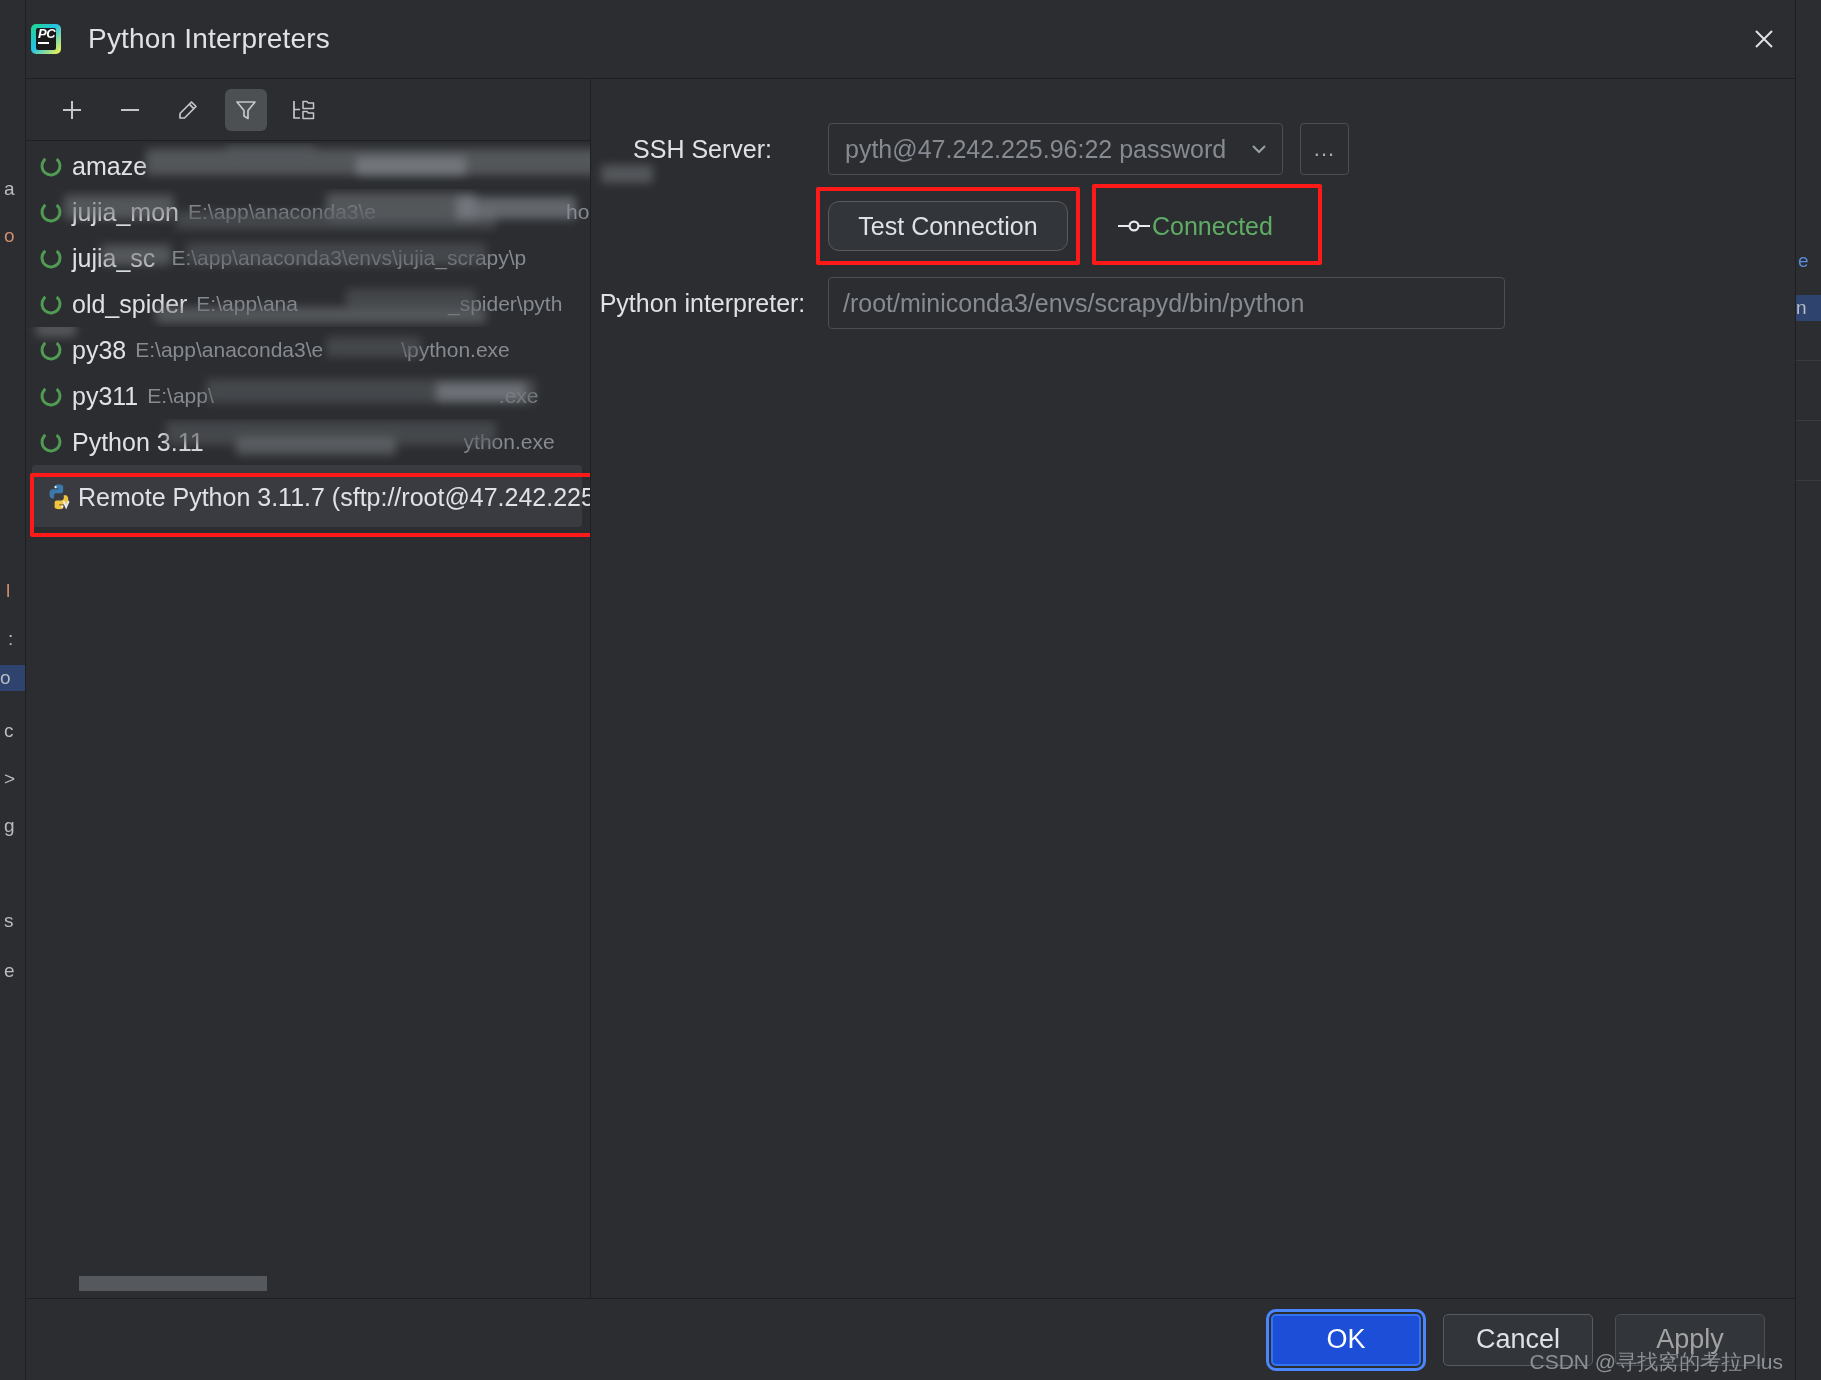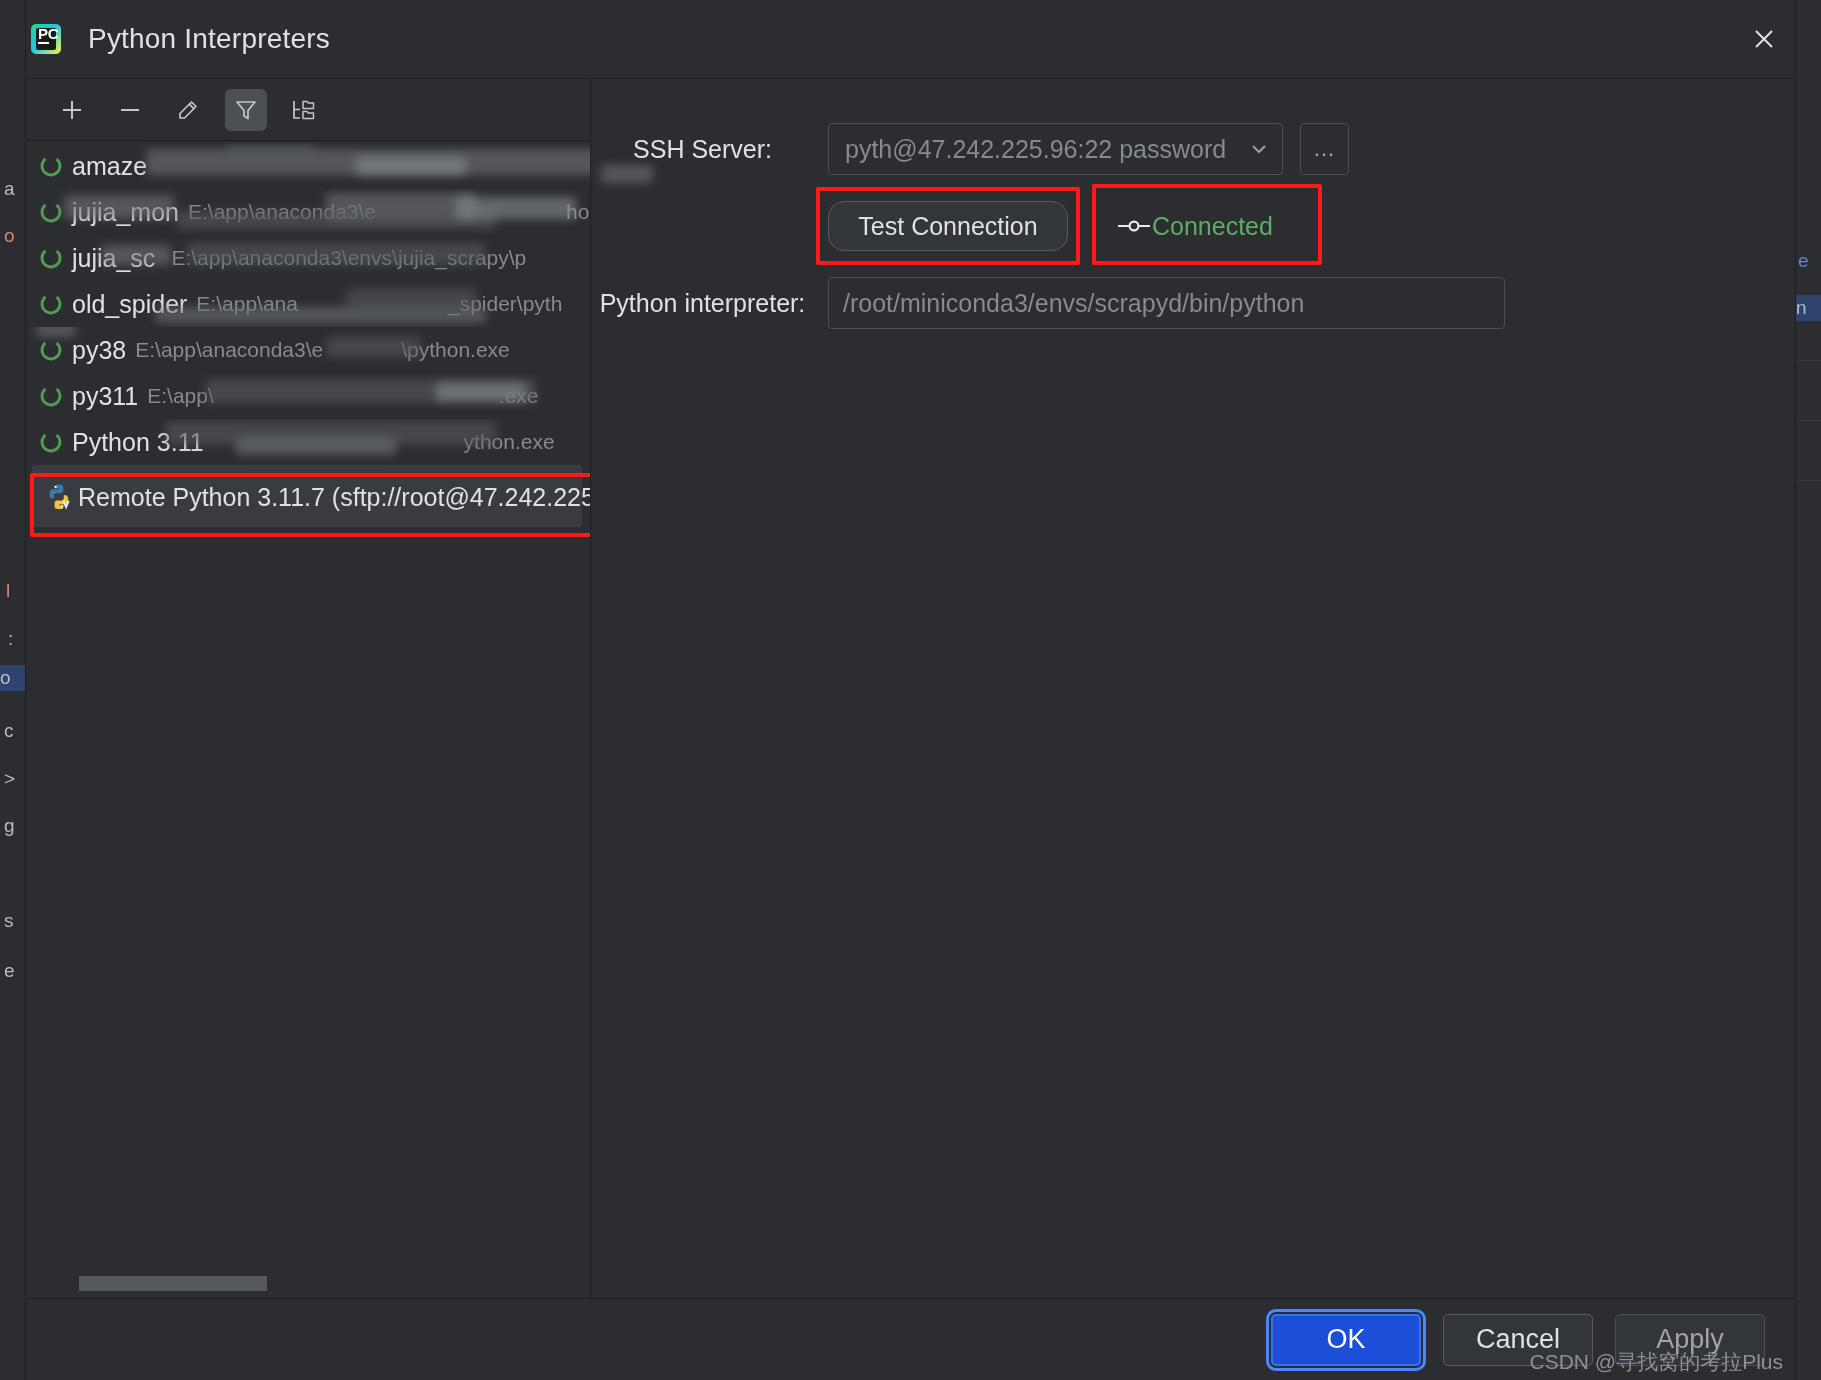--- a/index.html
+++ b/index.html
@@ -47,22 +47,23 @@
     border-radius: 5px;
     background: linear-gradient(135deg, #21d789 0%, #22c3e6 45%, #fcf84a 100%);
     position: relative; flex: none;
   }
   .pc-icon::before {
     content: ""; position: absolute; left: 5px; top: 4px;
     width: 20px; height: 22px; background: #1a1a1a; border-radius: 2px;
   }
   .pc-icon .pc-text {
     position: absolute; left: 7px; top: 4px;
-    font-size: 15px; font-weight: bold; color: #fff; line-height: 11px;
+    font-size: 13px; font-weight: bold; color: #fff; line-height: 11px;
     letter-spacing: -0.3px;
+    font-style: italic;
   }
   .pc-icon .pc-bar {
     position: absolute; left: 7px; top: 18px; width: 11px; height: 2px; background: #fff;
   }
   .title-text {
     font-size: 28px; color: #dfe1e5; letter-spacing: 0.2px;
   }
   .close-btn {
     position: absolute; right: 8px; top: 50%; transform: translateY(-50%);
     width: 46px; height: 46px; display: flex; align-items: center; justify-content: center;
@@ -145,21 +146,21 @@
   }
   .combo .val { font-size: 25px; color: #868a91; flex: 1; }
   .dots-btn {
     margin-left: 17px; width: 49px; height: 52px;
     border: 1px solid #4b4e53; border-radius: 4px; background: #2b2d30;
     display: flex; align-items: center; justify-content: center;
     color: #a8abb0; font-size: 22px; cursor: pointer; letter-spacing: 1px;
   }
   .btn-row { margin-left: 237px; display: flex; align-items: center; margin-bottom: 26px; }
   .test-btn {
-    width: 240px; height: 50px; border: 1px solid #585c60; border-radius: 16px;
+    width: 240px; height: 50px; border: 1px solid #585c60; border-radius: 11px;
     background: #32353a; color: #dfe1e5; font-size: 25px;
     display: flex; align-items: center; justify-content: center; cursor: pointer;
   }
   .conn-status {
     display: flex; align-items: center; gap: 0;
     font-size: 25px; color: #5fad65; padding: 0 14px; height: 50px;
   }
   .interp-field {
     width: 677px; height: 52px; border: 1px solid #4b4e53; border-radius: 4px;
     background: #2b2d30; display: flex; align-items: center; padding: 0 14px;

